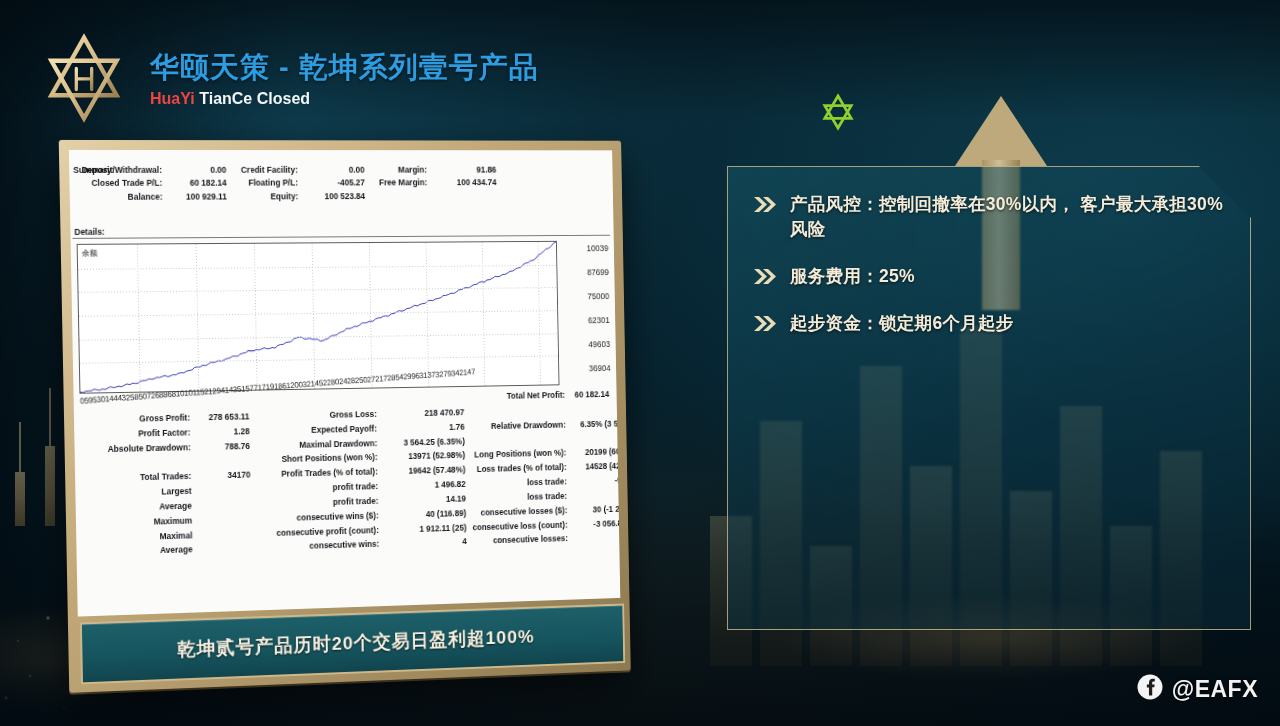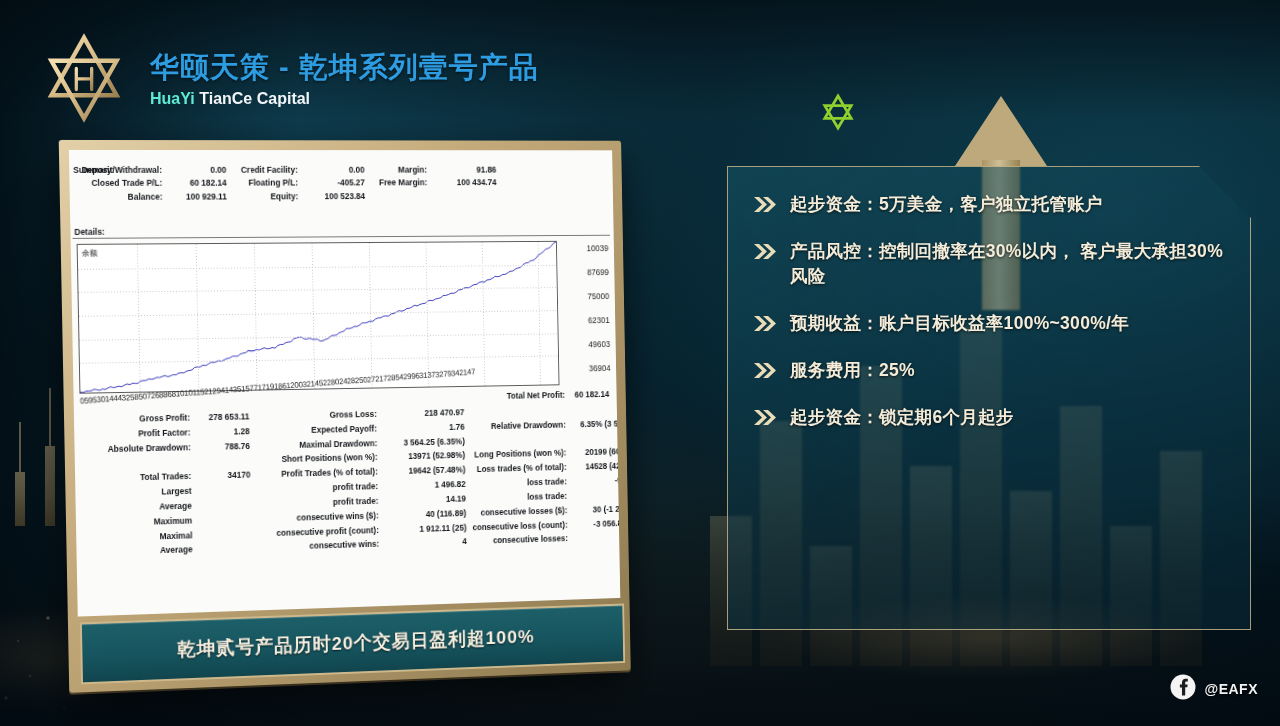--- a/index.html
+++ b/index.html
@@ -57,21 +57,21 @@
   .floor-glow{position:absolute;left:700px;bottom:40px;width:580px;height:120px;
     background:radial-gradient(ellipse 300px 60px at 50% 60%,rgba(214,176,110,.35),transparent 70%);}
 
   
   .header{position:absolute;left:36px;top:30px;display:flex;align-items:center;gap:18px;}
   .logo-star{position:relative;width:96px;height:96px;flex:none;}
   .title-col{display:flex;flex-direction:column;gap:2px;}
   .title-cn{font-size:29px;font-weight:bold;color:#2d9ce0;letter-spacing:1px;
     text-shadow:0 1px 3px rgba(0,0,0,.6);white-space:nowrap;}
   .title-en{font-size:16px;font-weight:bold;white-space:nowrap;}
-  .title-en .p1{color:#5eead4;}
+  .title-en .p1{color:#ef4444;}
   .title-en .p2{color:#f2f6f8;}
 
   
   .report-wrap{position:absolute;left:64px;top:140px;width:590px;height:553px;
     transform:perspective(1400px) rotateY(6deg) rotateZ(-1.1deg);transform-origin:left center;}
   .report-frame{position:absolute;inset:0;border-radius:3px;
     background:linear-gradient(135deg,#e3d0a8,#c2a878 40%,#8e7a50);
     box-shadow:0 18px 40px rgba(0,0,0,.6), 0 2px 0 #6d5c3a;}
   .report-inner{position:absolute;left:10px;top:10px;right:10px;bottom:76px;
     background:#fbfbfa;overflow:hidden;}
@@ -129,21 +129,21 @@
     box-shadow:0 10px 36px rgba(0,0,0,.45);backdrop-filter:blur(1px);}
 
   .bullets{position:absolute;left:752px;top:192px;width:478px;}
   .bullet{display:flex;align-items:flex-start;gap:12px;margin-bottom:22px;}
   .chev{flex:none;margin-top:4px;}
   .btxt{font-size:17.5px;font-weight:bold;color:#f4ecd8;line-height:1.42;
     text-shadow:0 1px 3px rgba(0,0,0,.7);letter-spacing:.3px;}
 
   
   .watermark{position:absolute;right:22px;bottom:22px;display:flex;align-items:center;gap:9px;}
-  .wm-text{font-size:14px;font-weight:bold;color:#f2f2f2;letter-spacing:.5px;
+  .wm-text{font-size:23px;font-weight:bold;color:#f2f2f2;letter-spacing:.5px;
     text-shadow:0 1px 3px rgba(0,0,0,.8);}
 </style>
 </head>
 <body>
 
 <div id="stage">
 
   <div class="bg-base"></div>
   <div class="bg-dark-top"></div>
   <div class="bg-dark-left"></div>
@@ -193,21 +193,21 @@
             <stop offset="100%" stop-color="#9b8050"></stop>
           </linearGradient>
         </defs>
         <polygon points="50,8 84,68 16,68" fill="none" stroke="url(#gold1)" stroke-width="4.5"></polygon>
         <polygon points="50,92 16,32 84,32" fill="none" stroke="url(#gold1)" stroke-width="4.5"></polygon>
         <path d="M42,40 L42,62 M58,40 L58,62 M42,51 L58,51" stroke="url(#gold1)" stroke-width="3.4" fill="none" stroke-linecap="round"></path>
       </svg>
     </div>
     <div class="title-col">
       <div class="title-cn">华颐天策 - 乾坤系列壹号产品</div>
-      <div class="title-en"><span class="p1">HuaYi </span><span class="p2">TianCe Capital</span></div>
+      <div class="title-en"><span class="p1">HuaYi </span><span class="p2">TianCe Closed</span></div>
     </div>
   </div>
 
   <div class="report-wrap">
     <div class="report-frame"></div>
 
     <div class="report-inner">
       <div class="rpt">
 
         <div class="summary-title">Summary:</div>
@@ -370,37 +370,21 @@
 
   <div class="info-panel"></div>
 
   <div class="bullets">
     <div class="bullet">
       <span class="chev">
         <svg width="26" height="17" viewBox="0 0 26 17">
             <path d="M2,1 L10,8.5 L2,16 L7,16 L15,8.5 L7,1 Z M11,1 L19,8.5 L11,16 L16,16 L24,8.5 L16,1 Z" fill="#e9dcb6"></path>
           </svg>
       </span>
-      <span class="btxt">起步资金：5万美金，客户独立托管账户</span>
-    </div>
-    <div class="bullet">
-      <span class="chev">
-        <svg width="26" height="17" viewBox="0 0 26 17">
-            <path d="M2,1 L10,8.5 L2,16 L7,16 L15,8.5 L7,1 Z M11,1 L19,8.5 L11,16 L16,16 L24,8.5 L16,1 Z" fill="#e9dcb6"></path>
-          </svg>
-      </span>
       <span class="btxt">产品风控：控制回撤率在30%以内， 客户最大承担30%风险</span>
-    </div>
-    <div class="bullet">
-      <span class="chev">
-        <svg width="26" height="17" viewBox="0 0 26 17">
-            <path d="M2,1 L10,8.5 L2,16 L7,16 L15,8.5 L7,1 Z M11,1 L19,8.5 L11,16 L16,16 L24,8.5 L16,1 Z" fill="#e9dcb6"></path>
-          </svg>
-      </span>
-      <span class="btxt">预期收益：账户目标收益率100%~300%/年</span>
     </div>
     <div class="bullet">
       <span class="chev">
         <svg width="26" height="17" viewBox="0 0 26 17">
             <path d="M2,1 L10,8.5 L2,16 L7,16 L15,8.5 L7,1 Z M11,1 L19,8.5 L11,16 L16,16 L24,8.5 L16,1 Z" fill="#e9dcb6"></path>
           </svg>
       </span>
       <span class="btxt">服务费用：25%</span>
     </div>
     <div class="bullet">

